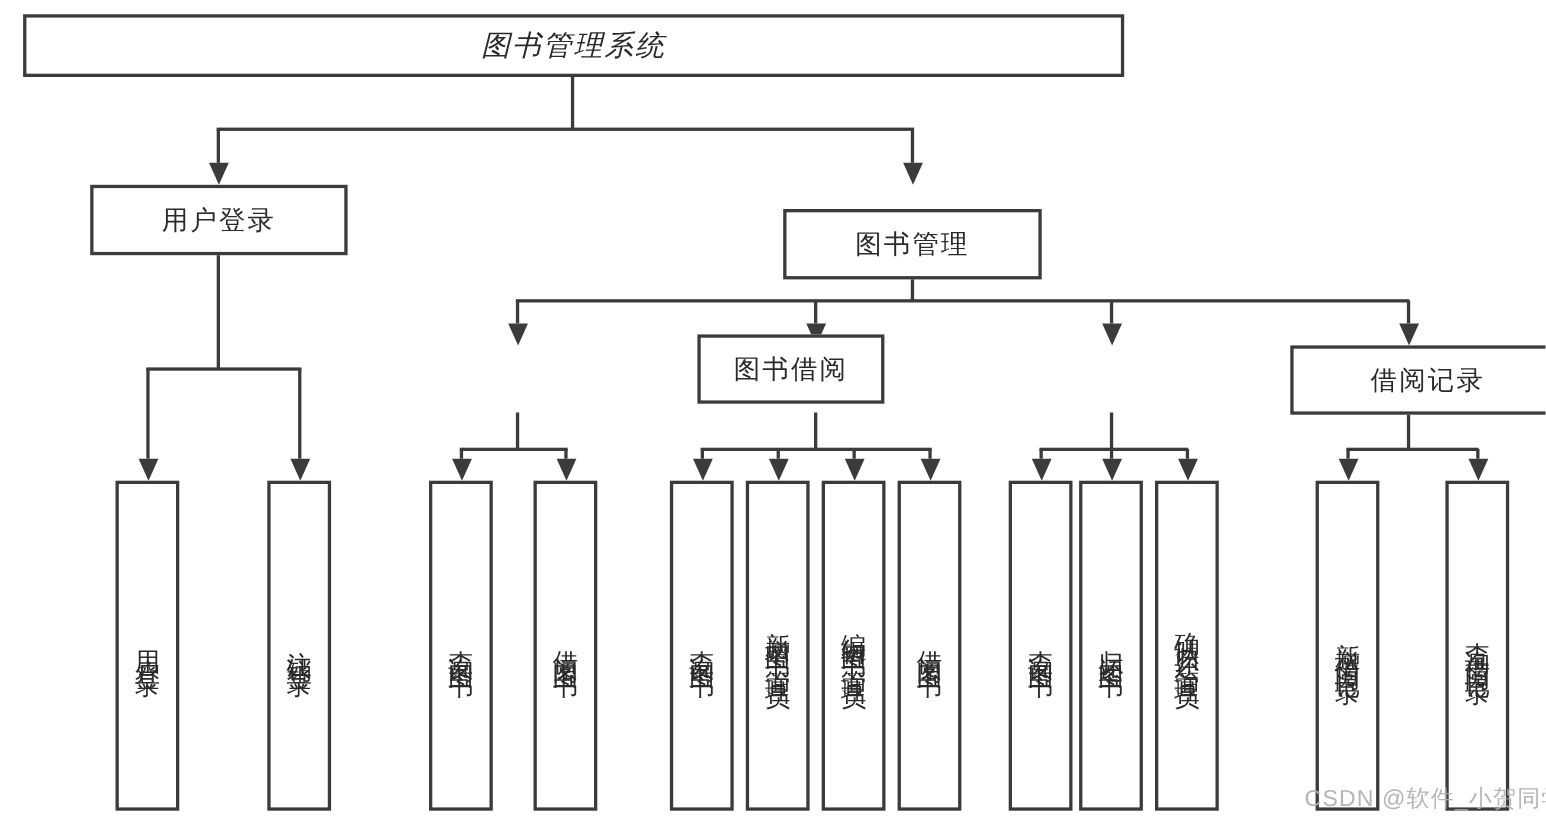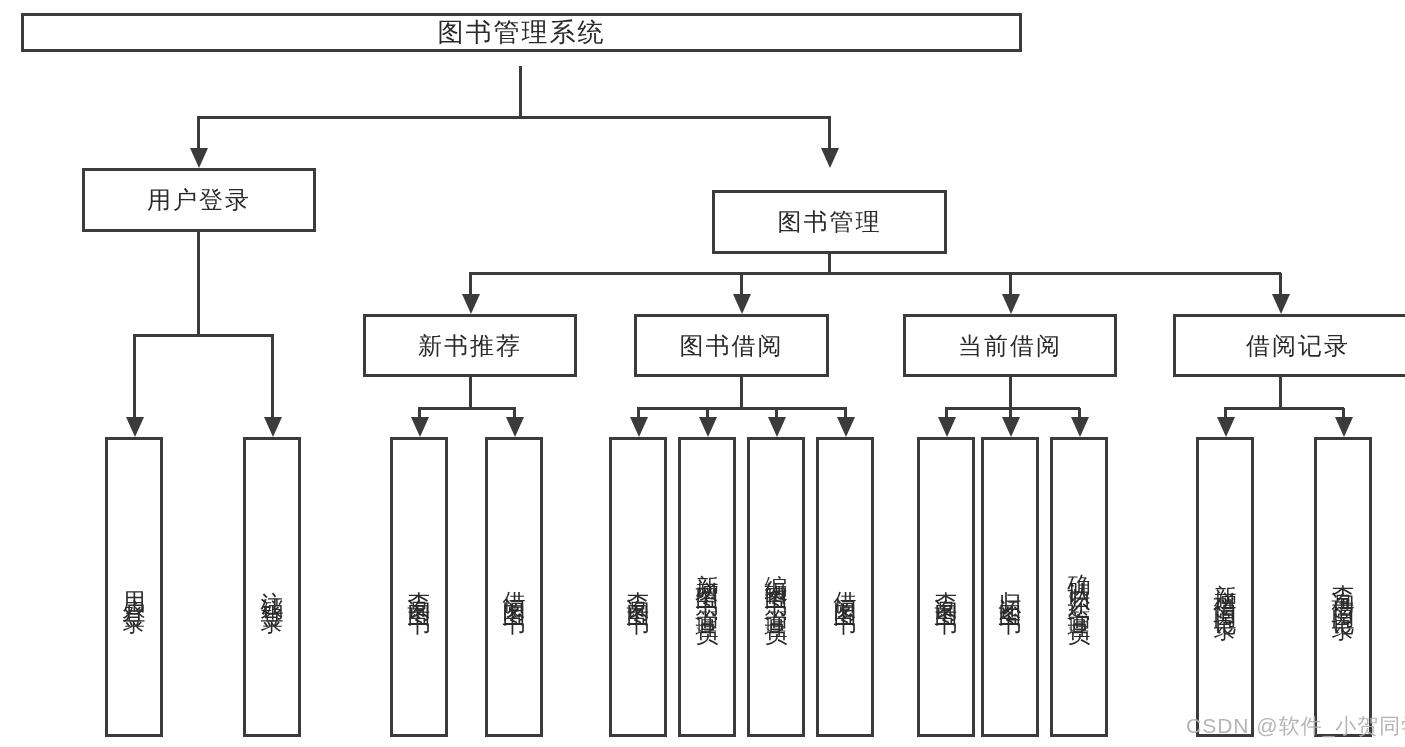--- a/index.html
+++ b/index.html
@@ -69,28 +69,26 @@
   <div class="hline" style="left:945px;top:407px;width:135px;"></div>
   <div class="arrow" style="left:945px;top:408px;height:9px;"></div>
   <div class="arrow" style="left:1009px;top:408px;height:9px;"></div>
   <div class="arrow" style="left:1078px;top:408px;height:9px;"></div>
 
   <div class="vline" style="left:1279px;top:375px;height:34px;"></div>
   <div class="hline" style="left:1224px;top:407px;width:120px;"></div>
   <div class="arrow" style="left:1224px;top:408px;height:9px;"></div>
   <div class="arrow" style="left:1342px;top:408px;height:9px;"></div>
 
-  <div class="node root" style="left:21px;top:13px;width:1001px;height:39px;">图书管理系统</div>
+  <div class="node root" style="left:21px;top:13px;width:1001px;height:57px;font-style:italic;">图书管理系统</div>
 
   <div class="node" style="left:82px;top:168px;width:234px;height:64px;">用户登录</div>
   <div class="node" style="left:712px;top:168px;width:235px;height:64px;margin-top:22px;">图书管理</div>
 
-  <div class="node" style="left:363px;top:314px;width:214px;height:63px;">新书推荐</div>
-  <div class="node" style="left:634px;top:314px;width:195px;height:63px;">图书借阅</div>
-  <div class="node" style="left:903px;top:314px;width:214px;height:63px;">当前借阅</div>
+  <div class="node" style="left:634px;top:304px;width:170px;height:63px;">图书借阅</div>
   <div class="node" style="left:1173px;top:314px;width:250px;height:63px;">借阅记录</div>
 
   <div class="vnode" style="left:105px;top:437px;width:58px;height:300px;">用户登录</div>
   <div class="vnode" style="left:243px;top:437px;width:58px;height:300px;">注销登录</div>
 
   <div class="vnode" style="left:390px;top:437px;width:58px;height:300px;">查询图书</div>
   <div class="vnode" style="left:485px;top:437px;width:58px;height:300px;">借阅图书</div>
 
   <div class="vnode" style="left:609px;top:437px;width:58px;height:300px;">查询图书</div>
   <div class="vnode" style="left:678px;top:437px;width:58px;height:300px;">新增图书（管理员）</div>

